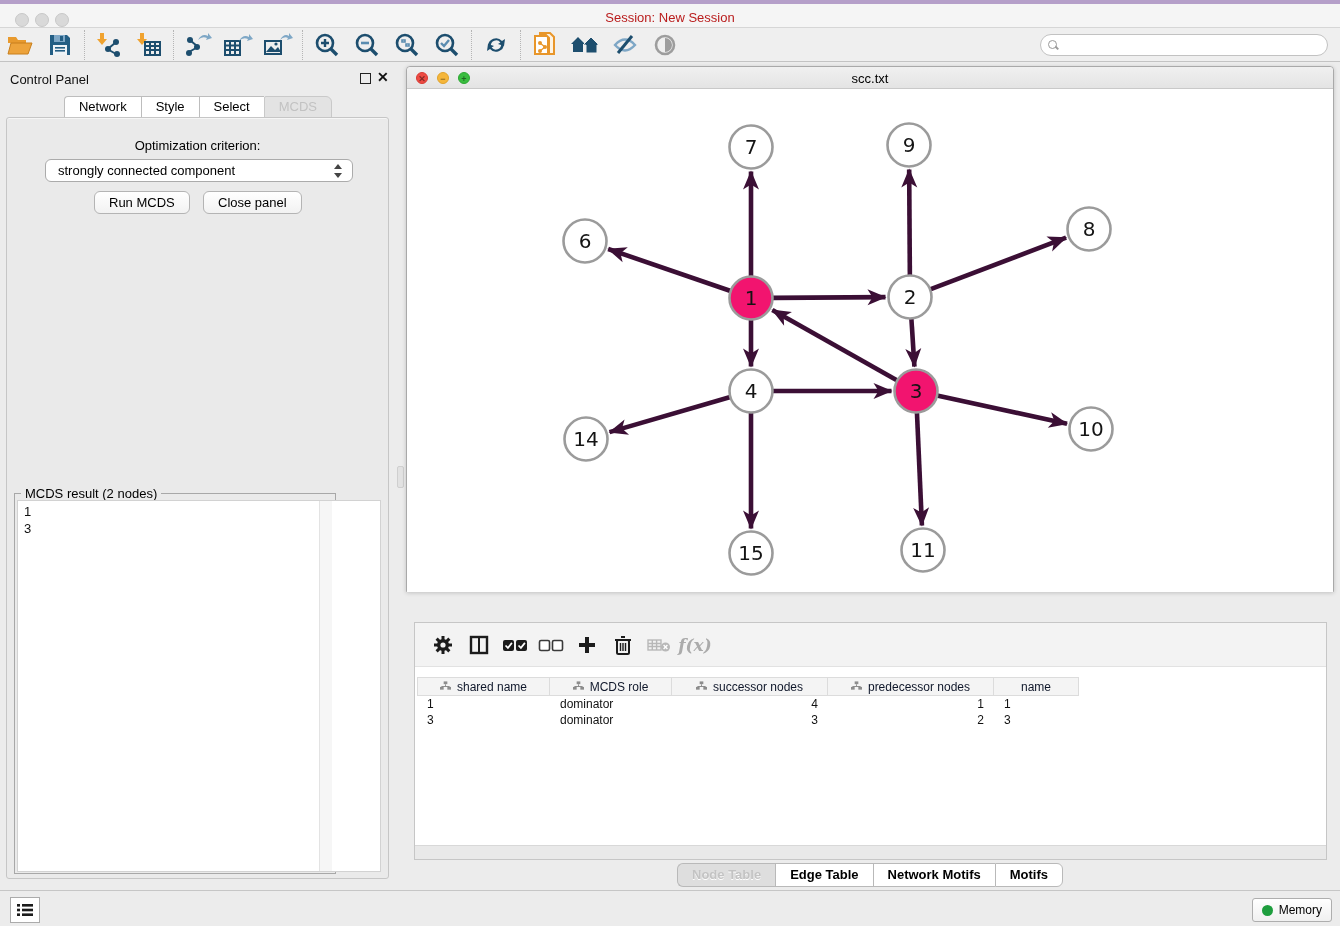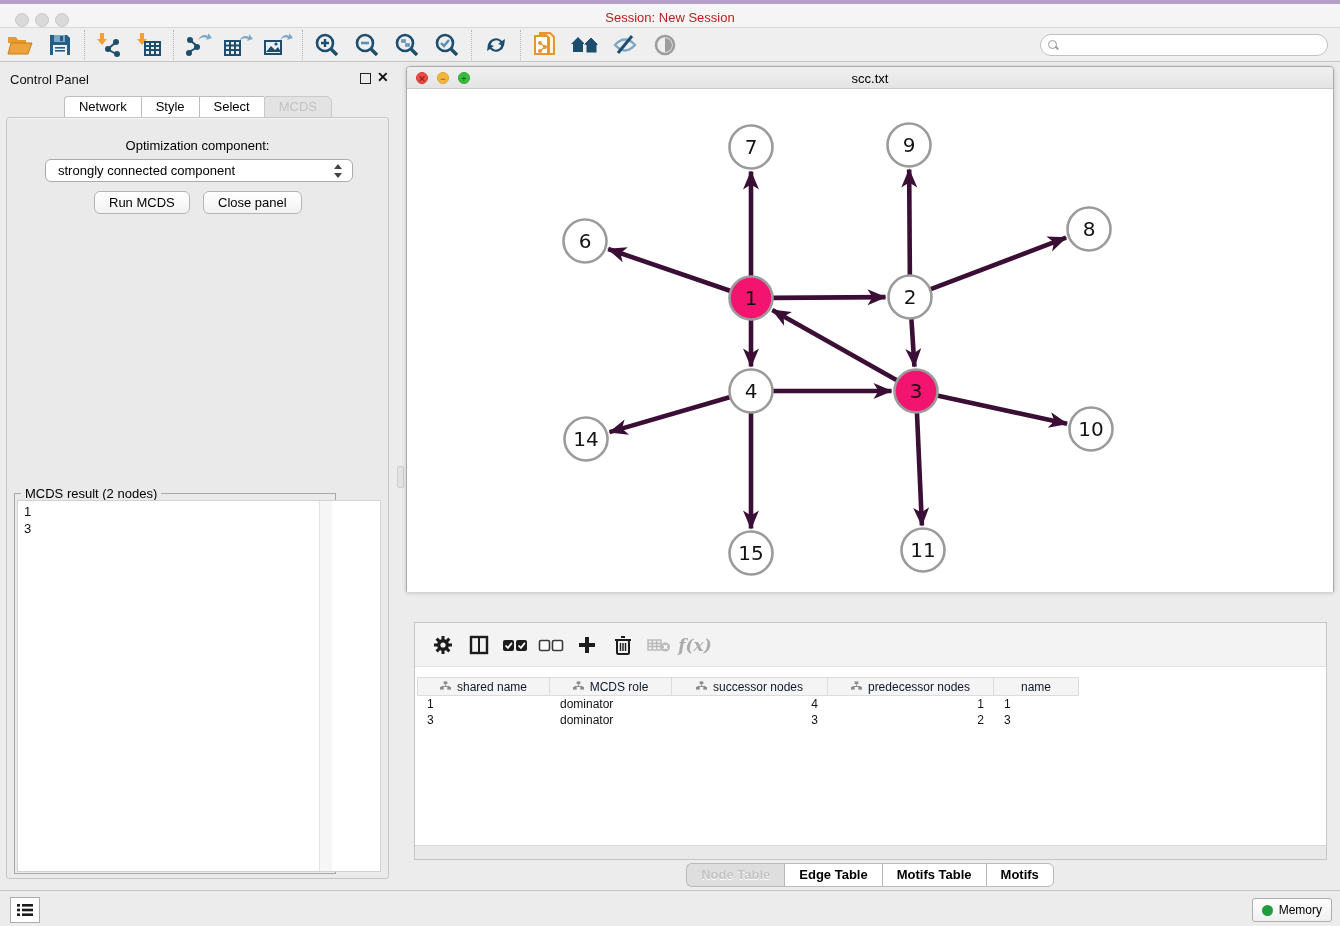--- a/index.html
+++ b/index.html
@@ -241,21 +241,21 @@
   <span class="panel-float" style="left:360px"></span>
   <span class="panel-close" style="left:377px">✕</span>
 </div>
 <div class="cp-tabs" id="cp-tabs">
     <div class="cp-tab">Network</div>
     <div class="cp-tab">Style</div>
     <div class="cp-tab">Select</div>
     <div class="cp-tab selected">MCDS</div>
   </div>
 <div class="cp-body">
-  <div class="opt-label">Optimization component:</div>
+  <div class="opt-label">Optimization criterion:</div>
   <div class="criterion">
     <span>strongly connected component</span>
     <span class="stepper">
         <i class="up"></i>
         <i class="dn"></i>
       </span>
   </div>
   <div class="cp-btn" style="left:87px">Run MCDS</div>
   <div class="cp-btn" style="left:196px">Close panel</div>
   <div class="fieldset-box">
@@ -482,21 +482,21 @@
           <div class="td" style="width: 166px; text-align: right;">2</div>
           <div class="td" style="width: 85px; text-align: left;">3</div>
         </div>
       </div>
   </div>
   <div class="tbl-bottom-strip"></div>
 </div>
 <div class="tp-tabs" id="tp-tabs">
     <div class="tp-tab selected">Node Table</div>
     <div class="tp-tab">Edge Table</div>
-    <div class="tp-tab">Motifs Table</div>
+    <div class="tp-tab">Network Motifs</div>
     <div class="tp-tab">Motifs</div>
   </div>
 
 <div class="statusbar">
   <div class="list-btn">
     <svg width="18" height="16" viewBox="0 0 18 16">
         <g fill="#1c1c1c">
           <rect x="1" y="2" width="3" height="2.6"></rect>
           <rect x="6" y="2" width="11" height="2.6"></rect>
           <rect x="1" y="6.7" width="3" height="2.6"></rect>

